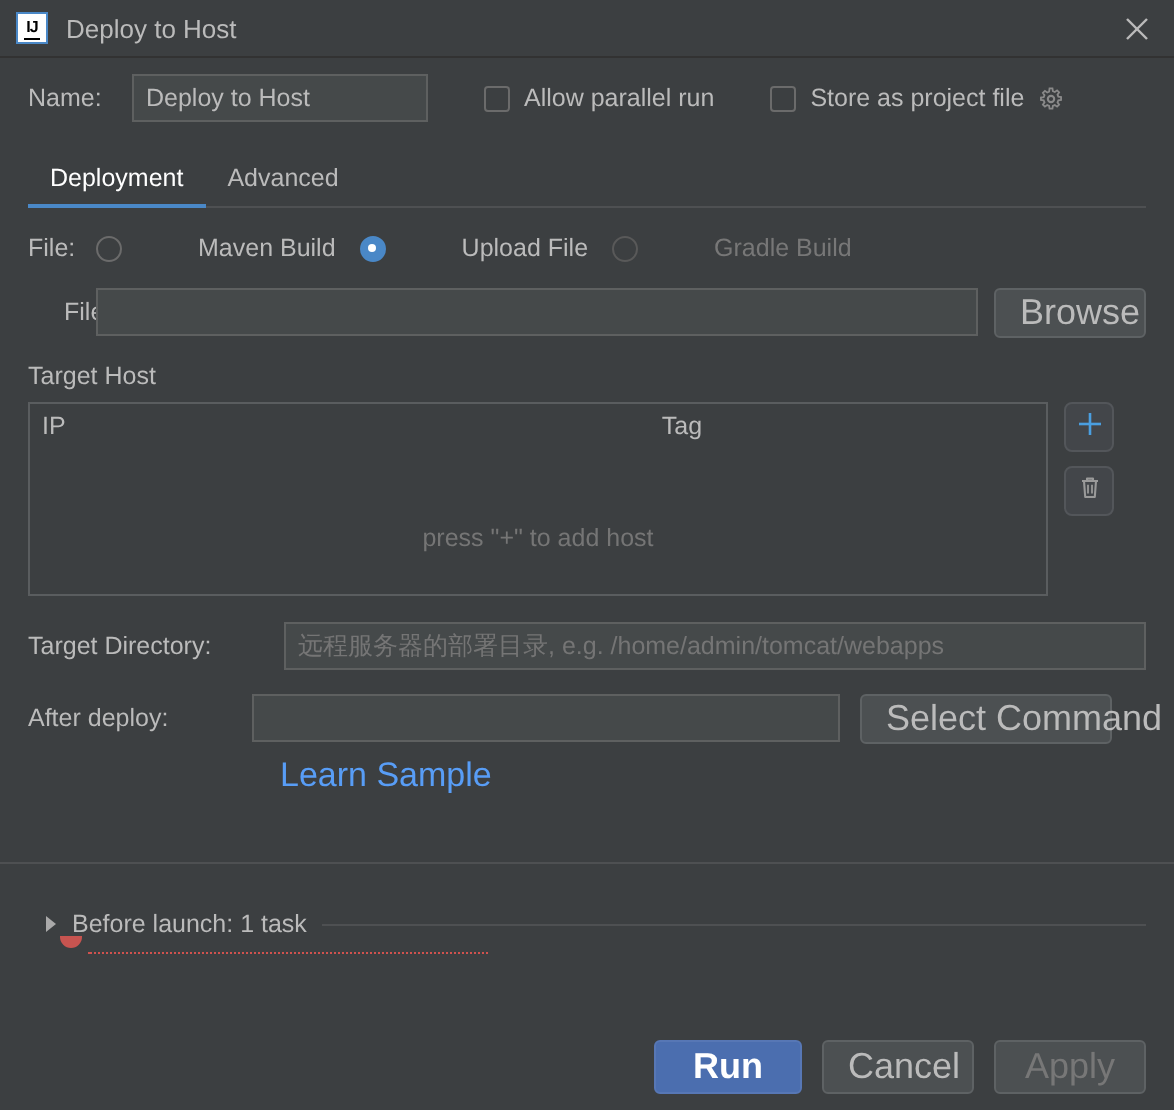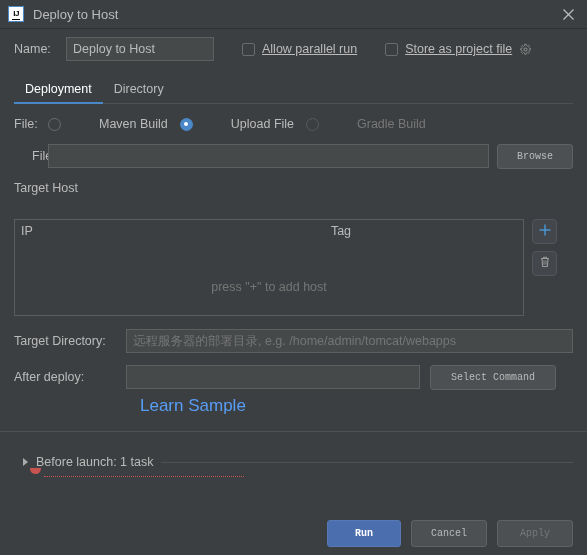--- a/index.html
+++ b/index.html
@@ -113,21 +113,20 @@
     padding: 0 6px;
     outline: none;
     line-height: 22px;
   }
   .name-input { width: 148px; }
 
   .cbx-wrap {
     display: flex;
     align-items: center;
     margin-left: 28px;
-    text-decoration: underline;
   }
   .checkbox {
     width: 13px;
     height: 13px;
     border: 1px solid #6b6b6b;
     background: #3c3f41;
     box-sizing: border-box;
     border-radius: 2px;
   }
   .cbx-label {
@@ -217,40 +216,40 @@
   .file-row .file-label { width: 34px; padding-left: 18px; box-sizing: border-box; }
   .file-input {
     flex: 1;
     height: 24px;
     margin-right: 8px;
   }
   .btn {
     background: #4c5052;
     border: 1px solid #5e6264;
     color: #bbbbbb;
-    font-size: 10px;
-    font-family: Liberation Mono, monospace;
+    font-size: 18px;
+    font-family: Liberation Sans, sans-serif;
     border-radius: 3px;
     height: 25px;
     padding: 0 12px;
     box-sizing: border-box;
     cursor: default;
     white-space: nowrap;
   }
   .browse-btn { width: 76px; }
 
   
   .section-label {
     margin-top: 10px;
     font-size: 12.5px;
     color: #bbbbbb;
   }
   .host-area {
     display: flex;
-    margin-top: 24px;
+    margin-top: 6px;
   }
   .host-table {
     width: 510px;
     height: 97px;
     background: #3c3f41;
     border: 1px solid #5a5d5f;
     box-sizing: border-box;
     position: relative;
   }
   .host-header {
@@ -296,20 +295,21 @@
 
   
   .dir-row {
     height: 30px;
     margin-top: 10px;
   }
   .dir-label { width: 112px; }
   .dir-input {
     flex: 1;
     height: 24px;
+    margin-left: 16px;
   }
   .placeholder-text { color: #8b8b8b; }
 
   
   .after-row {
     height: 30px;
     margin-top: 6px;
   }
   .after-label { width: 112px; }
   .after-input {
@@ -449,21 +449,21 @@
           <svg width="13" height="13" viewBox="0 0 16 16" aria-hidden="true">
             <path d="M8 5.4A2.6 2.6 0 1 0 8 10.6 2.6 2.6 0 1 0 8 5.4zm0 1.3a1.3 1.3 0 1 1 0 2.6 1.3 1.3 0 0 1 0-2.6z" fill="#8a8a8a"></path>
             <path d="M7.1 1.5h1.8l.25 1.7 1.2.5 1.4-1 1.25 1.25-1 1.4.5 1.2 1.7.25v1.8l-1.7.25-.5 1.2 1 1.4-1.25 1.25-1.4-1-1.2.5-.25 1.7H7.1l-.25-1.7-1.2-.5-1.4 1-1.25-1.25 1-1.4-.5-1.2-1.7-.25V7.1l1.7-.25.5-1.2-1-1.4 1.25-1.25 1.4 1 1.2-.5z" fill="none" stroke="#8a8a8a" stroke-width="1.1"></path>
           </svg>
         </span>
       </div>
     </div>
 
     <div class="tabs">
       <div class="tab active">Deployment</div>
-      <div class="tab">Directory</div>
+      <div class="tab">Advanced</div>
     </div>
 
     <div class="row radio-row">
       <div class="label file-label">File:</div>
 
       <div class="radio-item">
         <span class="radio"></span>
         <span class="radio-label">Maven Build</span>
       </div>
 

